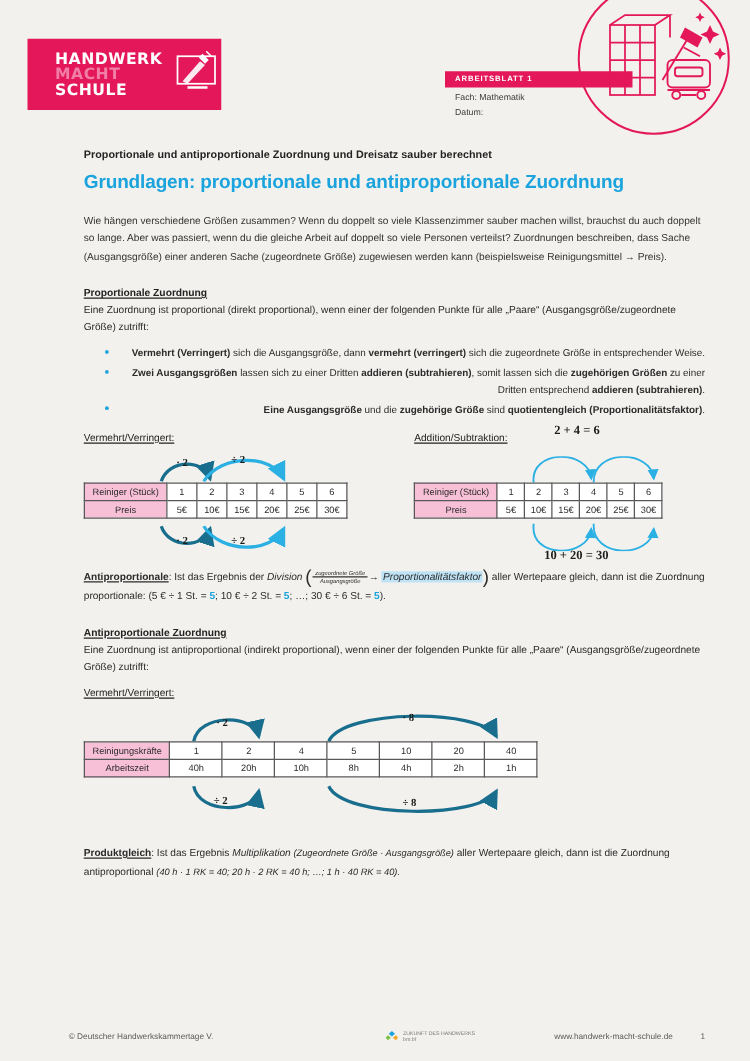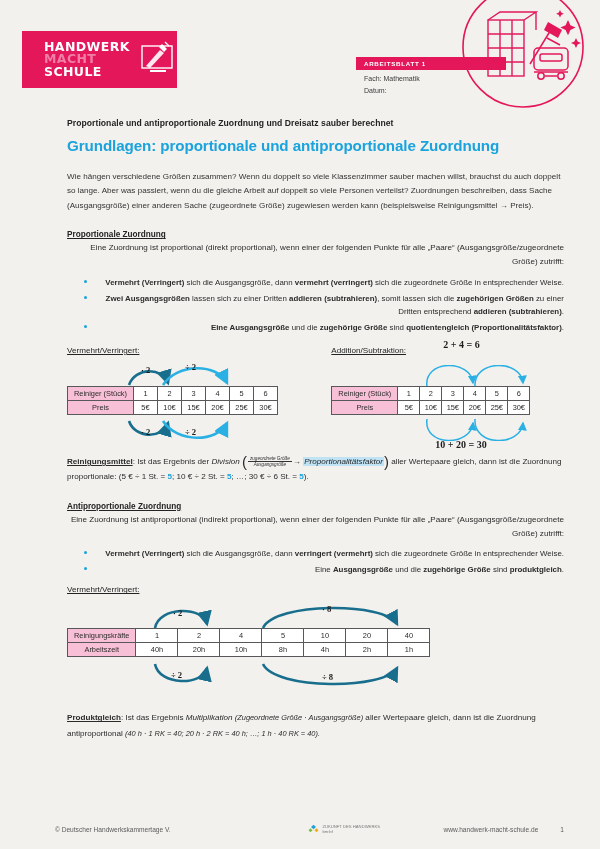--- a/index.html
+++ b/index.html
@@ -75,21 +75,21 @@
   }
   .intro {
     margin-top: 16px;
     font-size: 8.1px; line-height: 1.78; color: #333;
   }
 
   .sec-head {
     font-size: 8.2px; font-weight: bold; color: #232323;
     text-decoration: underline; margin-top: 17px;
   }
-  .sec-lead { font-size: 8.1px; line-height: 1.75; margin-top: 2px; text-align: right; }
+  .sec-lead { font-size: 8.1px; line-height: 1.75; margin-top: 2px; }
 
   ul.bullets { margin: 6px 0 0 0; padding-left: 30px; list-style: none; text-align: right; }
   ul.bullets li {
     font-size: 7.9px; line-height: 1.66; margin-bottom: 3px;
     position: relative;
   }
   ul.bullets li::before {
     content: "";
     position: absolute; left: -13px; top: 4px;
     width: 3px; height: 3px; border-radius: 50%;
@@ -347,37 +347,35 @@
               <td>25€</td>
               <td>30€</td>
             </tr>
           </tbody>
             </table>
         </div>
       </div>
     </div>
 
     <div class="formula-line">
-      <b style="text-decoration:underline;">Reinigungsmittel</b><span>: Ist das Ergebnis der </span><i>Division</i>
+      <b style="text-decoration:underline;">Antiproportionale</b><span>: Ist das Ergebnis der </span><i>Division</i>
       <span class="big-paren">(</span><span class="frac">
           <span class="num">zugeordnete Größe</span>
           <span class="den">Ausgangsgröße</span>
         </span><span>→</span> <span class="hl-box">Proportionalitätsfaktor</span><span class="big-paren">)</span><span> aller Wertepaare gleich, dann ist die Zuordnung proportionale:</span>
       (<span>5 € ÷ 1 St. = </span><b class="hl-blue">5</b>;
       <span>10 € ÷ 2 St. = </span><b class="hl-blue">5</b>;
       <span>…</span>;
       <span>30 € ÷ 6 St. = </span><b class="hl-blue">5</b>).
     </div>
 
     <div class="sec-head">Antiproportionale Zuordnung</div>
     <div class="sec-lead">Eine Zuordnung ist antiproportional (indirekt proportional), wenn einer der folgenden Punkte für alle „Paare“ (Ausgangsgröße/zugeordnete Größe) zutrifft:</div>
 
     <ul class="bullets">
-      <li><b>Vermehrt (Verringert)</b> sich die Ausgangsgröße, dann <b>verringert (vermehrt)</b> sich die zugeordnete Größe in entsprechender Weise.</li>
-      <li>Eine <b>Ausgangsgröße</b> und die <b>zugehörige Größe</b> sind <b>produktgleich</b>.</li>
     </ul>
 
     <div class="sub-label" style="margin-top:9px;">Vermehrt/Verringert:</div>
 
     <div class="diagram" style="height:80px; margin-top:12px;">
       <svg width="420" height="80" viewBox="0 0 420 80">
         <defs>
           <marker id="ahT" markerWidth="7" markerHeight="7" refX="5" refY="3" orient="auto">
             <path d="M0,0 L6,3 L0,6 z" fill="#186e8c"></path>
           </marker>

